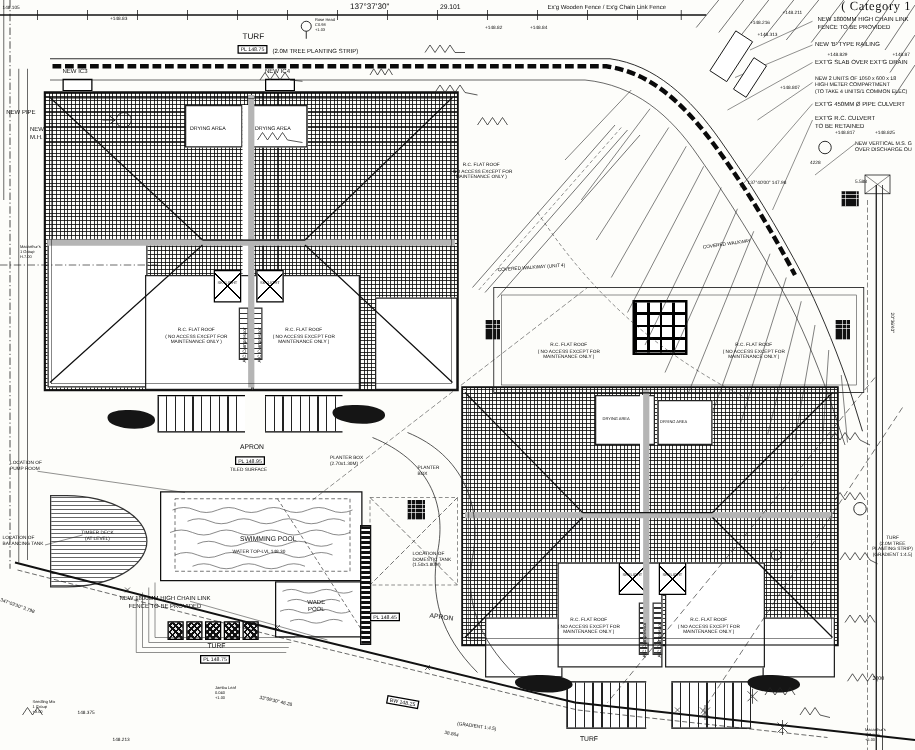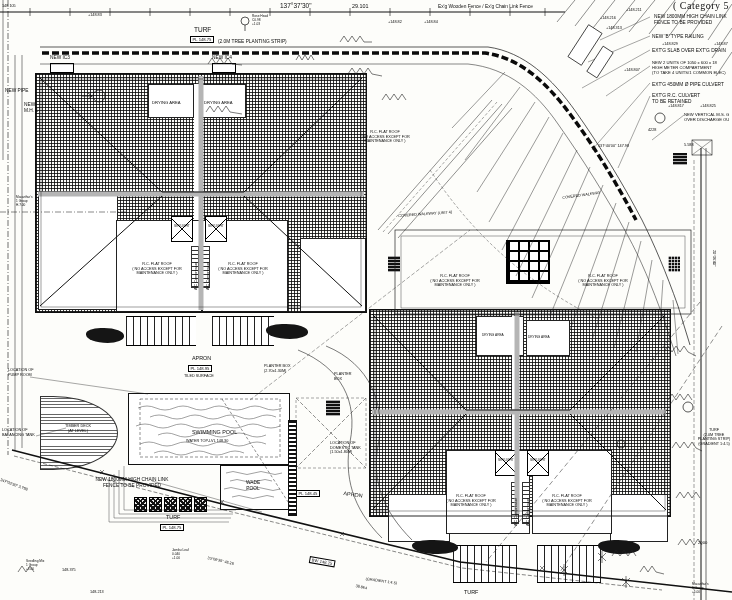--- a/index.html
+++ b/index.html
@@ -335,14 +335,14 @@
       <div class="ann fs3" style="left: 26px; top: 560px;">Seedling Mix
 1 Group
 +3.00</div>
       <div class="ann fs35" style="left: 62px; top: 568px;">148.375</div>
       <div class="ann fs35" style="left: 90px; top: 590px;">148.213</div>
       <div class="ann boxed" style="left: 310px; top: 556px; transform: rotate(10deg);">BW 148.25</div>
       <div class="ann fs35" style="left: 356px; top: 584px; transform: rotate(12deg);">38.864</div>
       <div class="ann fs35" style="left: 716px; top: 250px; transform: rotate(90deg);">20°36'40"</div>
     </div>
 
-  <div class="cat">( Category 5</div>
+  <div class="cat">( Category 1</div>
 </div>
 
 </body></html>

